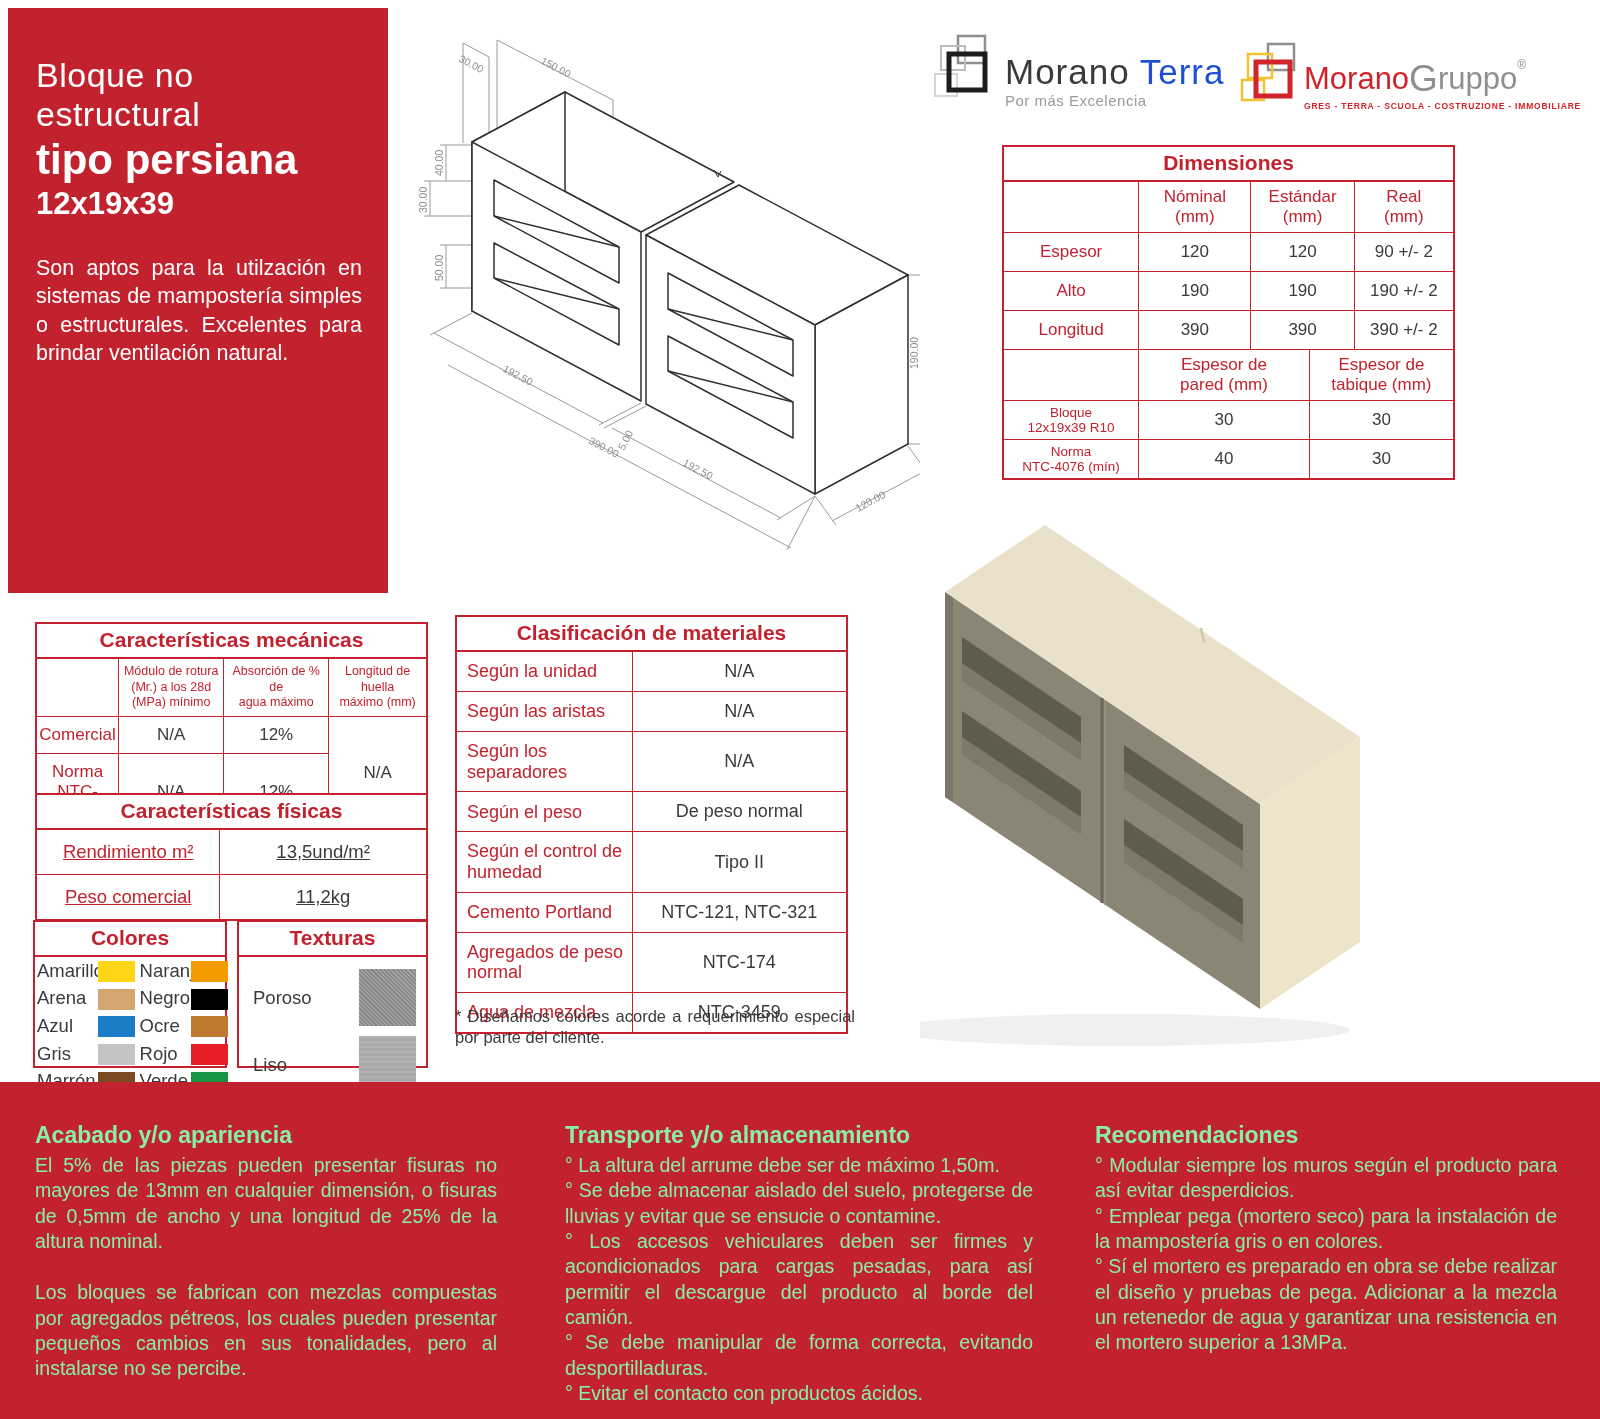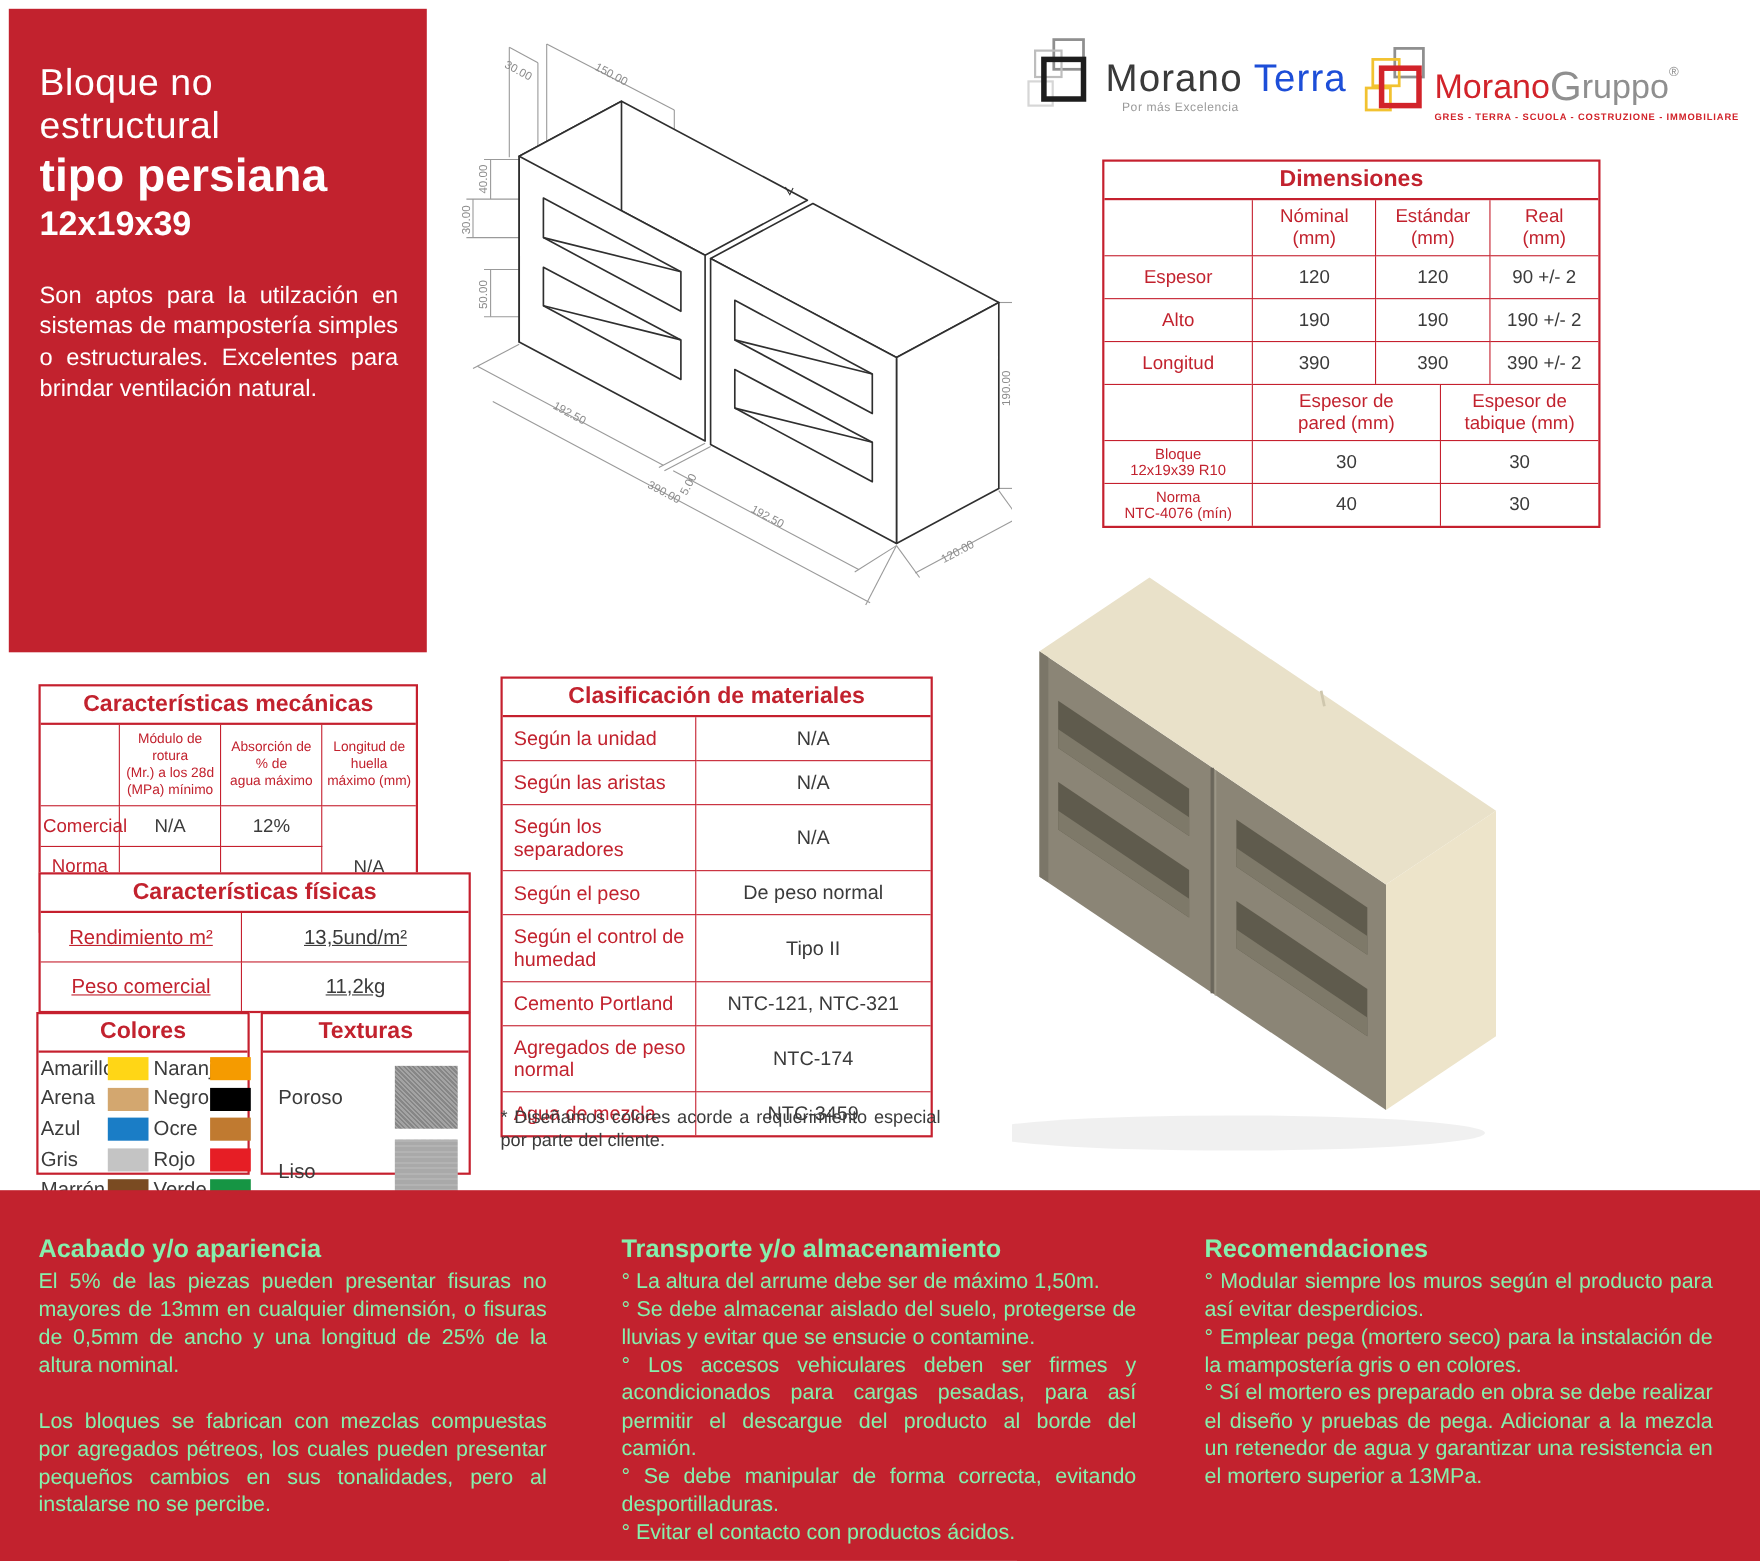--- a/index.html
+++ b/index.html
@@ -21,21 +21,21 @@
   .intro p+p{margin-top:28px;font-style:italic;}
 
   
   .logo{position:absolute;display:flex;align-items:flex-start;}
   .logo-terra{left:933px;top:30px;}
   .logo-gruppo{left:1240px;top:42px;}
   .logo .words{display:flex;flex-direction:column;margin-left:2px;}
   .logo .wordline{display:flex;align-items:center;}
   .terra-main{font-size:35px;color:#3a3a3a;letter-spacing:1px;}
   .terra-sec{font-size:35px;color:#1d4ed8;margin-left:10px;letter-spacing:1px;}
-  .terra-tag{font-size:11px;color:#9a9a9a;margin-top:0px;letter-spacing:.5px;margin-left:15px;}
+  .terra-tag{font-size:15px;color:#9a9a9a;margin-top:0px;letter-spacing:.5px;}
   .gruppo-main{font-size:31px;color:#d2232a;}
   .gruppo-g{font-size:37px;color:#8f8f8f;}
   .gruppo-sec{font-size:31px;color:#8f8f8f;}
   .gruppo-reg{font-size:12px;color:#8f8f8f;position:relative;top:-14px;}
   .gruppo-tag{font-size:8.5px;color:#d2232a;letter-spacing:.8px;margin-top:1px;font-weight:700;}
 
   
   .tb{position:absolute;border:2px solid var(--red-border);background:#fff;}
   .tb .ttl{font-weight:700;color:var(--red);text-align:center;font-size:21px;padding:4px 0 5px;border-bottom:2px solid var(--red-border);}
   .tb table{width:100%;border-collapse:collapse;table-layout:fixed;}
@@ -273,21 +273,21 @@
       <tr>
         <td class="lb sm">Norma
 NTC-4076 (mín)</td>
         <td class="vl">40</td>
         <td class="vl">30</td>
       </tr>
     </tbody>
       </table>
   </div>
 
-  <div class="tb mecanicas" style="left:35px;top:622px;width:345px;">
+  <div class="tb mecanicas" style="left:35px;top:622px;width:393px;">
     <div class="ttl">Características mecánicas</div>
     <table>
       <colgroup>
           <col style="width:21%">
           <col style="width:27%">
           <col style="width:27%">
           <col style="width:25%">
         </colgroup>
       <tbody>
           <tr>

